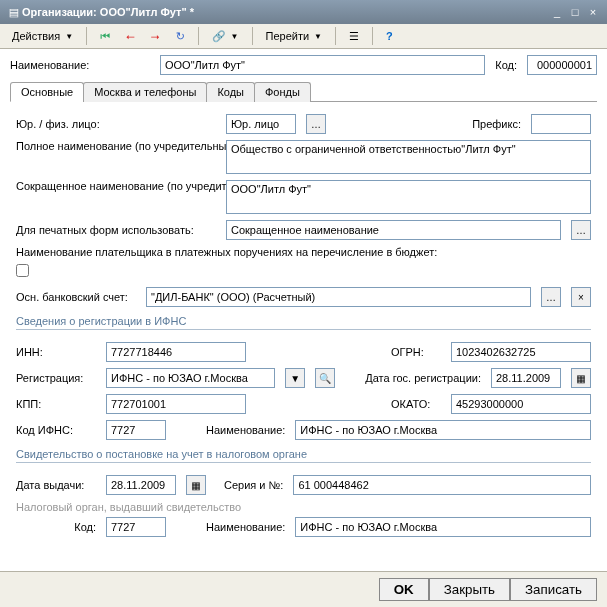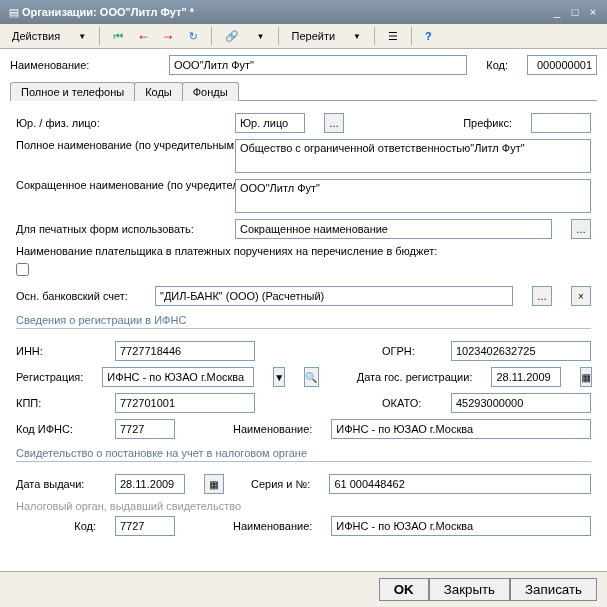--- a/index.html
+++ b/index.html
@@ -2,25 +2,25 @@
 <html><head>
 <meta charset="utf-8">
 <style>
 * { box-sizing: border-box; margin: 0; padding: 0; }
 body { font-family: Tahoma, Arial, sans-serif; font-size: 11px; background: #fff; width: 607px; height: 607px; overflow: hidden; }
 .titlebar { background: linear-gradient(#8a9db0,#708090); color: #fff; padding: 4px 6px; display: flex; align-items: center; }
 .titlebar .title { flex: 1; font-weight: bold; }
 .titlebar .winbtn { width: 16px; height: 14px; margin-left: 2px; display: inline-flex; align-items: center; justify-content: center; font-size: 11px; cursor: default; }
 .toolbar { background: #f1efe7; border-bottom: 1px solid #b5b2a5; padding: 3px 6px; display: flex; align-items: center; gap: 4px; }
 .toolbar .sep { width: 1px; height: 18px; background: #b5b2a5; margin: 0 3px; }
-.toolbar .tbtn { padding: 2px 6px; display: inline-flex; align-items: center; gap: 18px; cursor: default; }
+.toolbar .tbtn { padding: 2px 6px; display: inline-flex; align-items: center; gap: 5px; cursor: default; }
 .dd { font-size: 8px; }
 .icon-box { width: 16px; height: 16px; display: inline-flex; align-items: center; justify-content: center; }
 .content { padding: 6px 10px; }
-.row { display: flex; align-items: center; margin-bottom: 6px; gap: 19px; }
+.row { display: flex; align-items: center; margin-bottom: 6px; gap: 10px; }
 .lbl { white-space: nowrap; }
 .input { border: 1px solid #7f9db9; background: #fff; padding: 2px 4px; height: 20px; font-size: 11px; font-family: inherit; }
 .btnsm { width: 20px; height: 20px; border: 1px solid #7f9db9; background: #f0f0f0; display: inline-flex; align-items: center; justify-content: center; cursor: default; font-size: 10px; }
 .tabs { display: flex; border-bottom: 1px solid #a0a0a0; margin-bottom: 8px; }
 .tab { padding: 3px 10px; border: 1px solid #a0a0a0; border-bottom: none; background: #f0f0f0; margin-right: -1px; cursor: default; border-radius: 3px 3px 0 0; position: relative; top: 1px; }
 .tab.active { background: #fff; border-bottom: 1px solid #fff; }
 .form-area { padding: 4px 6px; }
 .checkbox-row { display: flex; align-items: center; gap: 5px; margin: 6px 0 10px; }
 .group-title { color: #5a7a9a; border-bottom: 1px solid #b0c0d0; padding-bottom: 2px; margin: 8px 0 12px; }
 .footer { border-top: 1px solid #b5b2a5; padding: 6px 10px; display: flex; justify-content: flex-end; background: #f1efe7; position: absolute; bottom: 0; left:0; right:0; }
@@ -79,21 +79,22 @@
 
 <div class="content">
   <div class="row">
     <span class="lbl" style="width:140px">Наименование:</span>
     <input class="input" style="flex: 1 1 0%;" value="ООО&quot;Литл Фут&quot;">
     <span class="lbl">Код:</span>
     <input class="input" style="width: 70px; text-align: right;" value="000000001">
   </div>
 
   <div class="tabs">
-    <div class="tab">Полное и телефоны</div>
+    <div class="tab active">Основные</div>
+    <div class="tab">Москва и телефоны</div>
     <div class="tab">Коды</div>
     <div class="tab">Фонды</div>
   </div>
 
   <div class="form-area">
     <div class="row">
       <span class="lbl" style="width:200px">Юр. / физ. лицо:</span>
       <input class="input" style="width: 70px;" value="Юр. лицо">
       <span class="btnsm">…</span>
       <span style="flex:1"></span>

